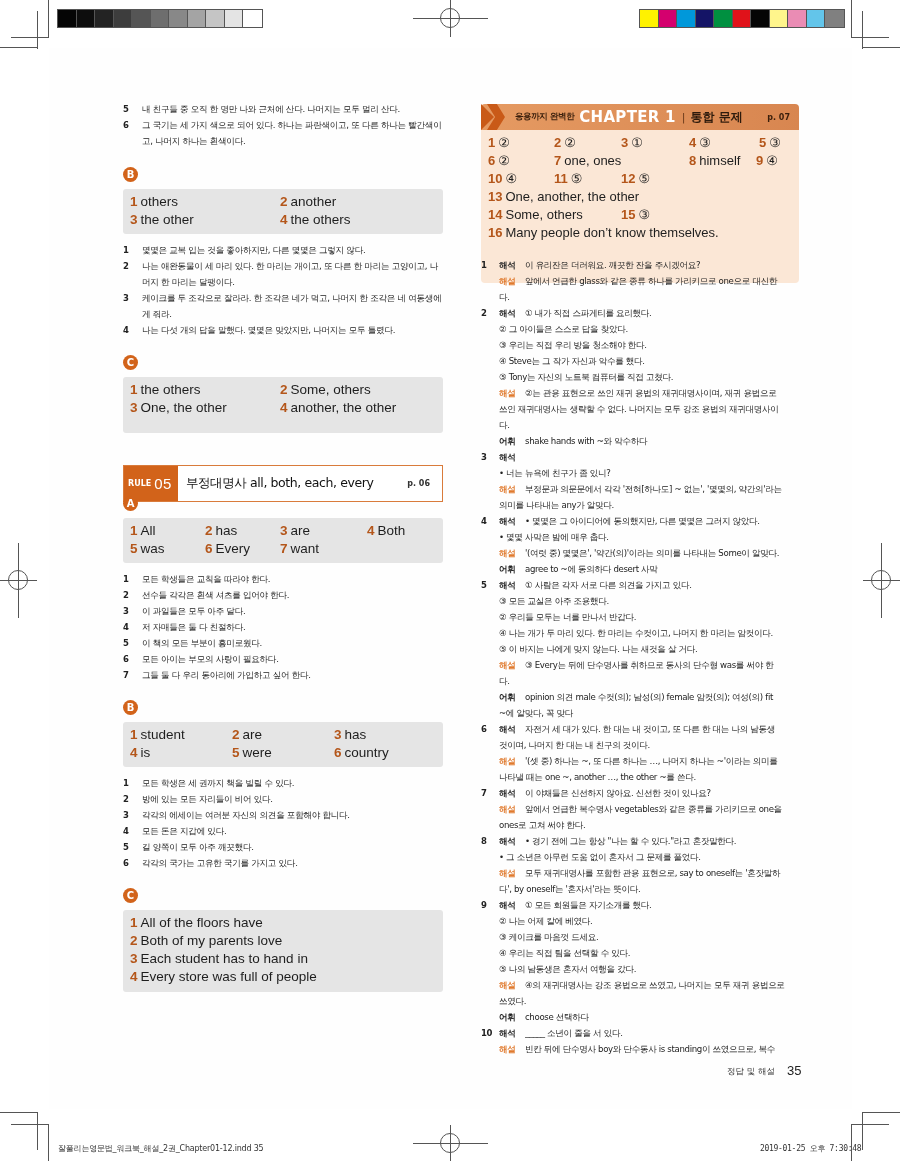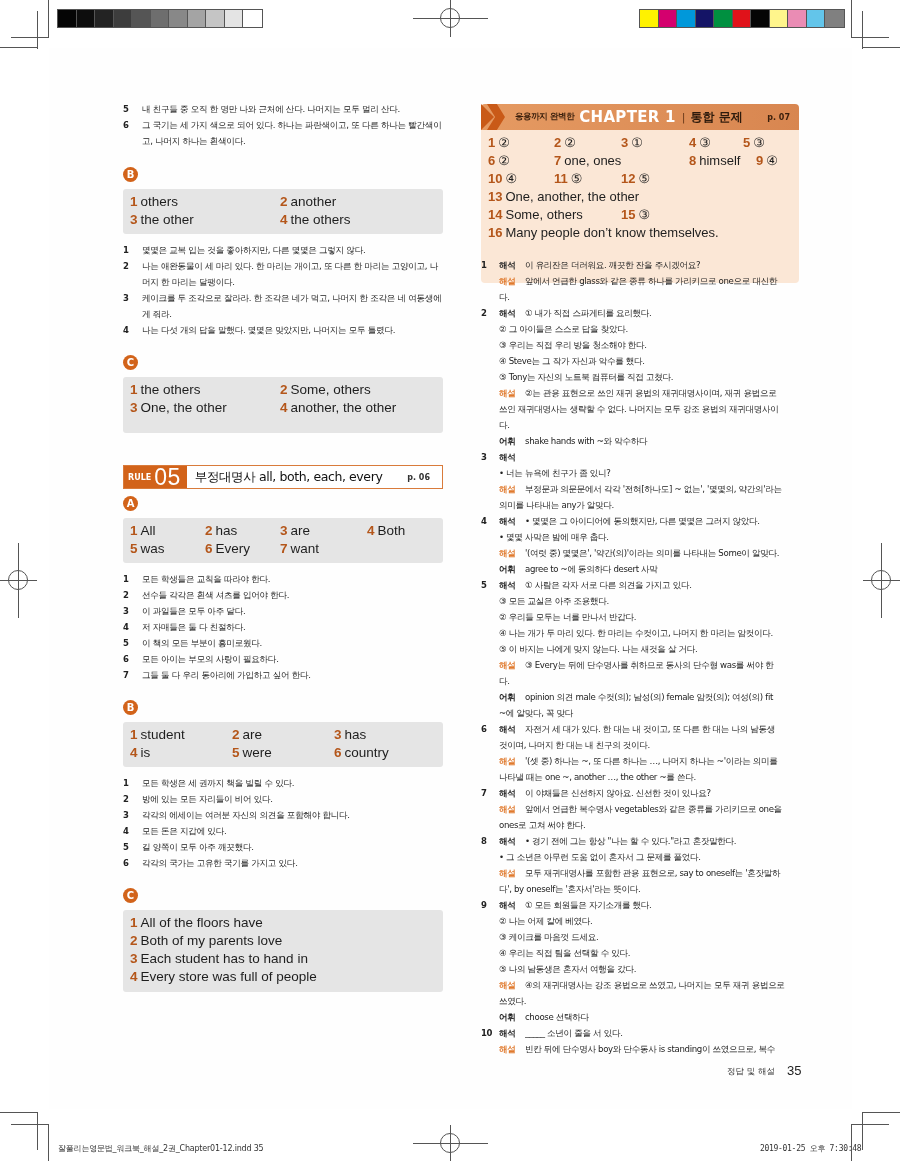--- a/index.html
+++ b/index.html
@@ -20,24 +20,24 @@
   .kor-list .row { display: flex; }
   .kor-list .num { width: 19px; flex: none; font-weight: bold; font-size: 8.5px; }
   .kor-list .txt { flex: 1; }
 
   .sec-badge { position: absolute; width: 15px; height: 15px; border-radius: 50%; background: #d2631a; color: #fff; font-size: 10px; font-weight: bold; text-align: center; line-height: 15px; font-family: "DejaVu Sans", sans-serif; }
 
   .ans-box { position: absolute; left: 123px; width: 320px; background: #e5e5e5; border-radius: 3px; font-family: "Liberation Sans", sans-serif; font-size: 13.5px; color: #1e1e1e; }
   .ans-box .item { position: absolute; white-space: nowrap; }
   .ans-box .n { color: #b4561a; font-weight: bold; margin-right: 3px; }
 
-  .rule-bar { position: absolute; left: 123px; top: 465px; width: 320px; height: 24px; border: 1px solid #d97b3b; background: #fff; display: flex; align-items: center; }
+  .rule-bar { position: absolute; left: 123px; top: 465px; width: 320px; height: 37px; border: 1px solid #d97b3b; background: #fff; display: flex; align-items: center; }
   .rule-tag { height: 100%; background: #d2631a; color: #fff; display: flex; align-items: center; padding: 0 6px 0 4px; }
   .rule-tag .rule-word { font-size: 8px; font-weight: bold; font-family: "DejaVu Sans", sans-serif; }
-  .rule-tag .rule-num { font-size: 23px; font-family: "Liberation Sans", sans-serif; margin-left: 3px; letter-spacing: 0.5px; }
+  .rule-tag .rule-num { font-size: 15px; font-family: "Liberation Sans", sans-serif; margin-left: 3px; letter-spacing: 0.5px; }
   .rule-title { font-size: 12.5px; margin-left: 8px; flex: 1; font-family: "DejaVu Sans", sans-serif; letter-spacing: -0.4px; color: #111; }
   .rule-page { font-size: 8px; font-weight: bold; margin-right: 12px; color: #333; }
 
   
   .ch-header { position: absolute; left: 481px; top: 104px; width: 318px; height: 26px; background: linear-gradient(to right, #e59a62, #d88650); border-radius: 4px 4px 0 0; display: flex; align-items: center; color: #fff; }
   .ch-arrow { width: 0; height: 0; border-top: 13px solid transparent; border-bottom: 13px solid transparent; border-left: 13px solid #c95a18; margin-left: 0; }
   .ch-arrow2 { width: 18px; height: 26px; background: #c95a18; clip-path: polygon(0 0, 55% 0, 100% 50%, 55% 100%, 0 100%, 45% 50%); margin-left: -7px; }
   .ch-sub { font-size: 8.5px; font-weight: bold; color: #3a1f0c; margin-left: 10px; letter-spacing: -0.4px; }
   .ch-title { font-size: 15px; font-weight: bold; margin-left: 5px; letter-spacing: 0.3px; font-family: "DejaVu Sans", sans-serif; }
   .ch-sep { font-size: 11px; color: #6b3a1a; margin-left: 6px; }
@@ -282,21 +282,21 @@
   <span class="ch-sep">|</span>
   <span class="ch-topic">통합 문제</span>
   <span class="ch-page">p. 07</span>
 </div>
 
 <div class="ch-box">
   <div class="item" style="left:7px;top:5px;"><span class="n">1</span><span>②</span></div>
   <div class="item" style="left:73px;top:5px;"><span class="n">2</span><span>②</span></div>
   <div class="item" style="left:140px;top:5px;"><span class="n">3</span><span>①</span></div>
   <div class="item" style="left:208px;top:5px;"><span class="n">4</span><span>③</span></div>
-  <div class="item" style="left:262px;top:5px;"><span class="n">5</span><span>③</span></div>
+  <div class="item" style="left:278px;top:5px;"><span class="n">5</span><span>③</span></div>
 
   <div class="item" style="left:7px;top:23px;"><span class="n">6</span><span>②</span></div>
   <div class="item" style="left:73px;top:23px;"><span class="n">7</span><span>one, ones</span></div>
   <div class="item" style="left:208px;top:23px;"><span class="n">8</span><span>himself</span></div>
   <div class="item" style="left:275px;top:23px;"><span class="n">9</span><span>④</span></div>
 
   <div class="item" style="left:7px;top:41px;"><span class="n">10</span><span>④</span></div>
   <div class="item" style="left:73px;top:41px;"><span class="n">11</span><span>⑤</span></div>
   <div class="item" style="left:140px;top:41px;"><span class="n">12</span><span>⑤</span></div>
 

